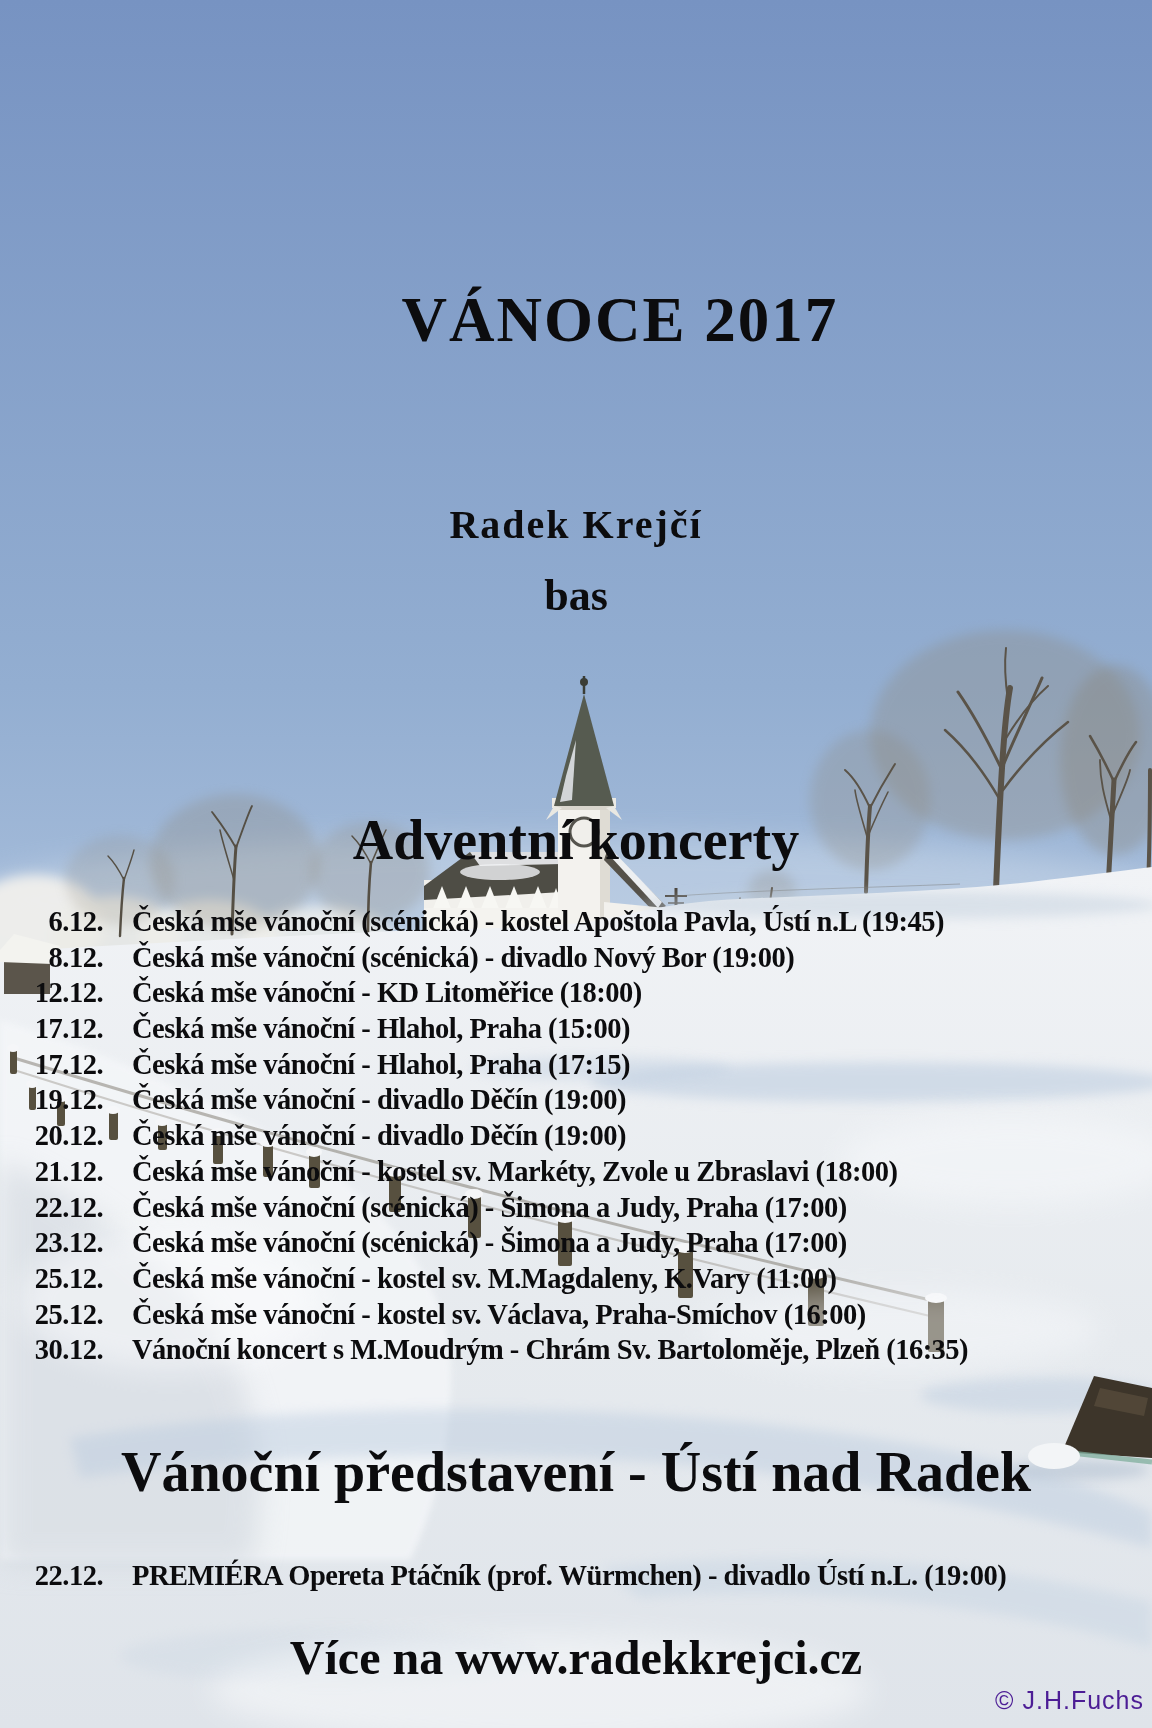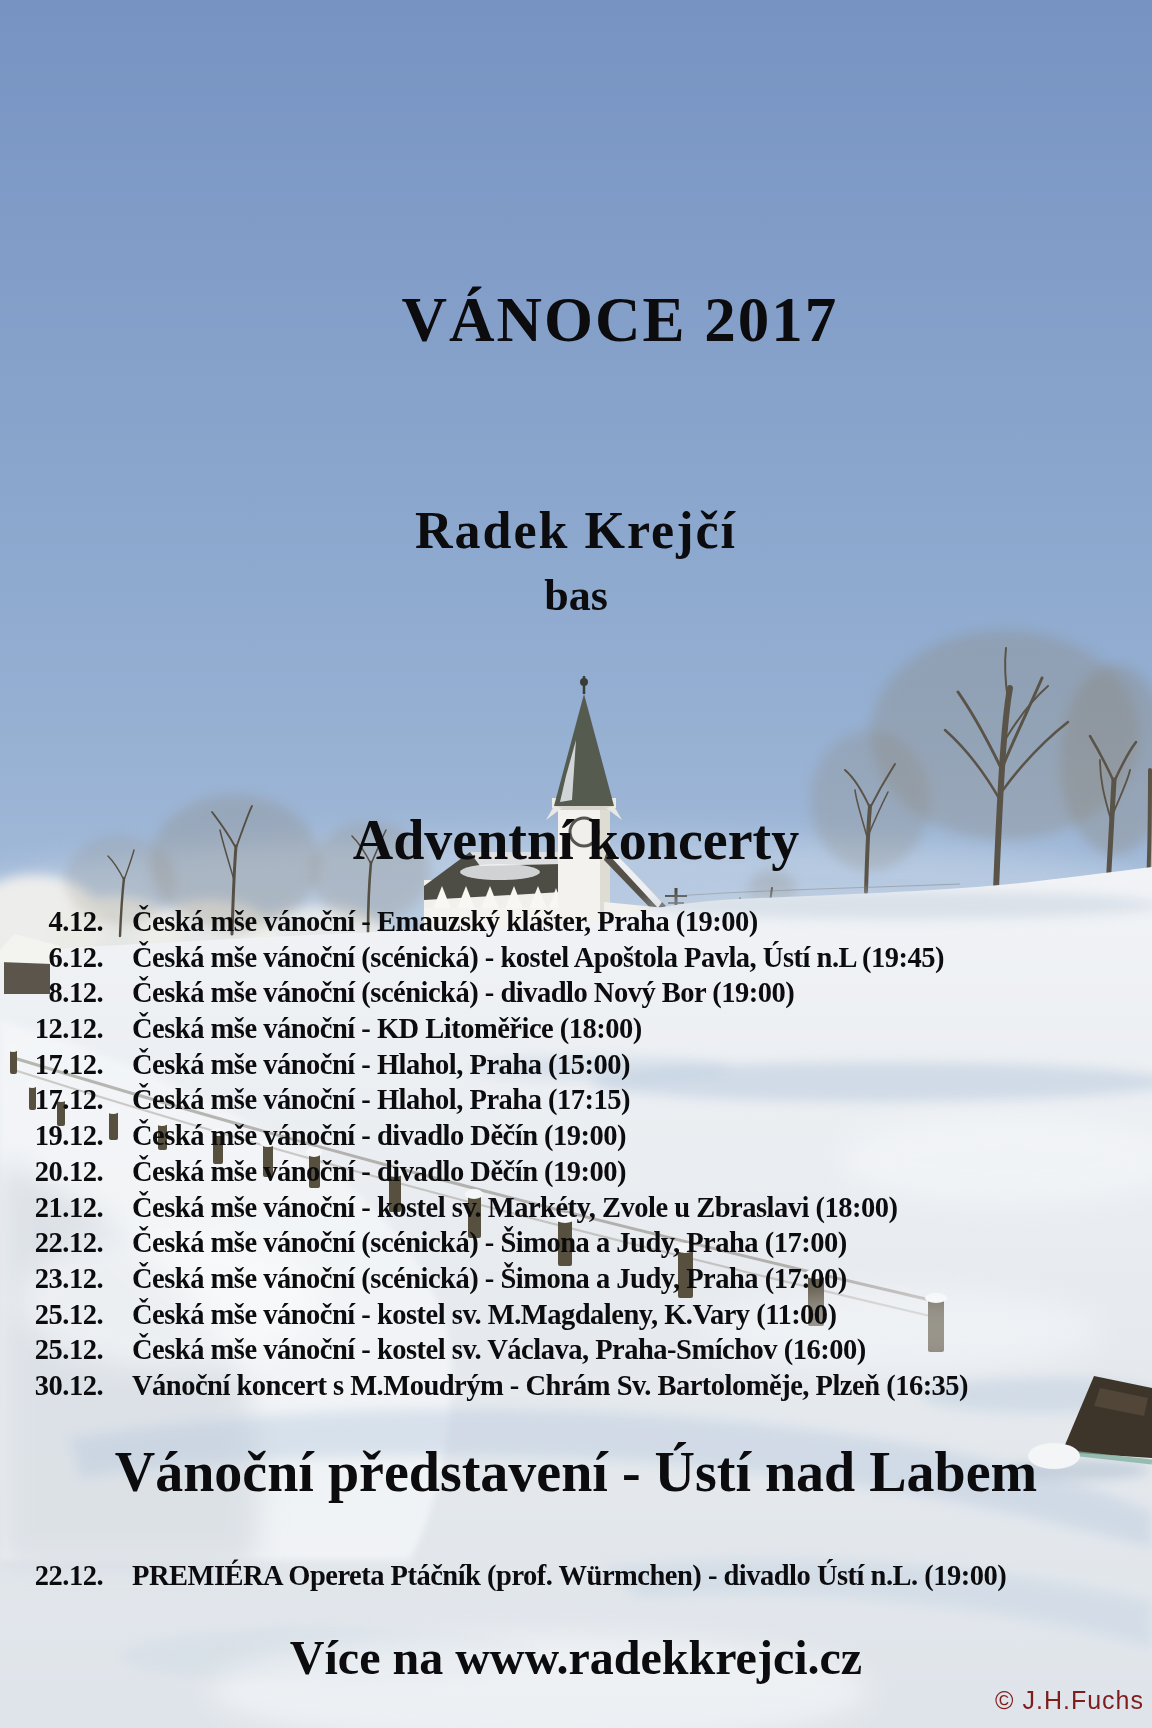--- a/index.html
+++ b/index.html
@@ -6,35 +6,35 @@
   body{
     width:1152px;height:1728px;position:relative;overflow:hidden;
     background:#9db6d6;
     font-family:"Liberation Serif","DejaVu Serif",serif;
     color:#0c0c0e;
   }
   .poster{position:absolute;inset:0;width:1152px;height:1728px;}
   svg.bg{position:absolute;left:0;top:0;width:1152px;height:1728px;display:block;}
   .txt{position:absolute;left:0;width:100%;text-align:center;font-weight:bold;white-space:nowrap;}
   .title{top:284px;font-size:63px;letter-spacing:2px;padding-left:44px;}
-  .artist{top:501px;font-size:52px;letter-spacing:2px;}
+  .artist{top:501px;font-size:40px;letter-spacing:2px;}
   .voice{top:570px;font-size:44px;}
   .h1{top:808px;font-size:56px;}
   .h2{top:1440px;font-size:56px;}
   .footer{top:1630px;font-size:48px;}
   .events{position:absolute;left:0;width:100%;}
   .events.main{top:904px;}
   .events.premiere{top:1558px;}
   .row{height:35.7px;line-height:35.7px;white-space:nowrap;font-weight:bold;font-size:28.5px;letter-spacing:-0.5px;}
   .date{display:inline-block;width:103px;text-align:right;}
   .desc{margin-left:29px;}
   .credit{
     position:absolute;top:1686px;right:8px;
     font-family:"Liberation Sans","DejaVu Sans",sans-serif;
-    font-size:25px;color:#7f1d1d;font-weight:normal;letter-spacing:1px;
+    font-size:25px;color:#4c1d95;font-weight:normal;letter-spacing:1px;
   }
 </style>
 </head>
 <body>
 
 <div class="poster">
 
   <svg class="bg" viewBox="0 0 1152 1728" preserveAspectRatio="none" aria-hidden="true">
     <defs>
       <linearGradient id="skyG" x1="0" y1="0" x2="0" y2="1">
@@ -226,23 +226,20 @@
   </svg>
 
   <div class="txt title">VÁNOCE 2017</div>
   <div class="txt artist">Radek Krejčí</div>
   <div class="txt h1">Adventní koncerty</div>
 
   <div class="txt voice">bas</div>
 
   <div class="events main">
 
-      <div class="row">
-        <span class="date">4.12.</span><span class="desc">Česká mše vánoční - Emauzský klášter, Praha (19:00)</span>
-      </div>
 
       <div class="row">
         <span class="date">6.12.</span><span class="desc">Česká mše vánoční (scénická) - kostel Apoštola Pavla, Ústí n.L (19:45)</span>
       </div>
 
       <div class="row">
         <span class="date">8.12.</span><span class="desc">Česká mše vánoční (scénická) - divadlo Nový Bor (19:00)</span>
       </div>
 
       <div class="row">
@@ -283,21 +280,21 @@
 
       <div class="row">
         <span class="date">25.12.</span><span class="desc">Česká mše vánoční - kostel sv. Václava, Praha-Smíchov (16:00)</span>
       </div>
 
       <div class="row">
         <span class="date">30.12.</span><span class="desc">Vánoční koncert s M.Moudrým - Chrám Sv. Bartoloměje, Plzeň (16:35)</span>
       </div>
     </div>
 
-  <div class="txt h2">Vánoční představení - Ústí nad Labem</div>
+  <div class="txt h2">Vánoční představení - Ústí nad Radek</div>
 
   <div class="events premiere">
 
       <div class="row">
         <span class="date">22.12.</span><span class="desc">PREMIÉRA Opereta Ptáčník (prof. Würmchen) - divadlo Ústí n.L. (19:00)</span>
       </div>
     </div>
 
   <div class="txt footer">Více na www.radekkrejci.cz</div>
   <div class="credit">© J.H.Fuchs</div>

